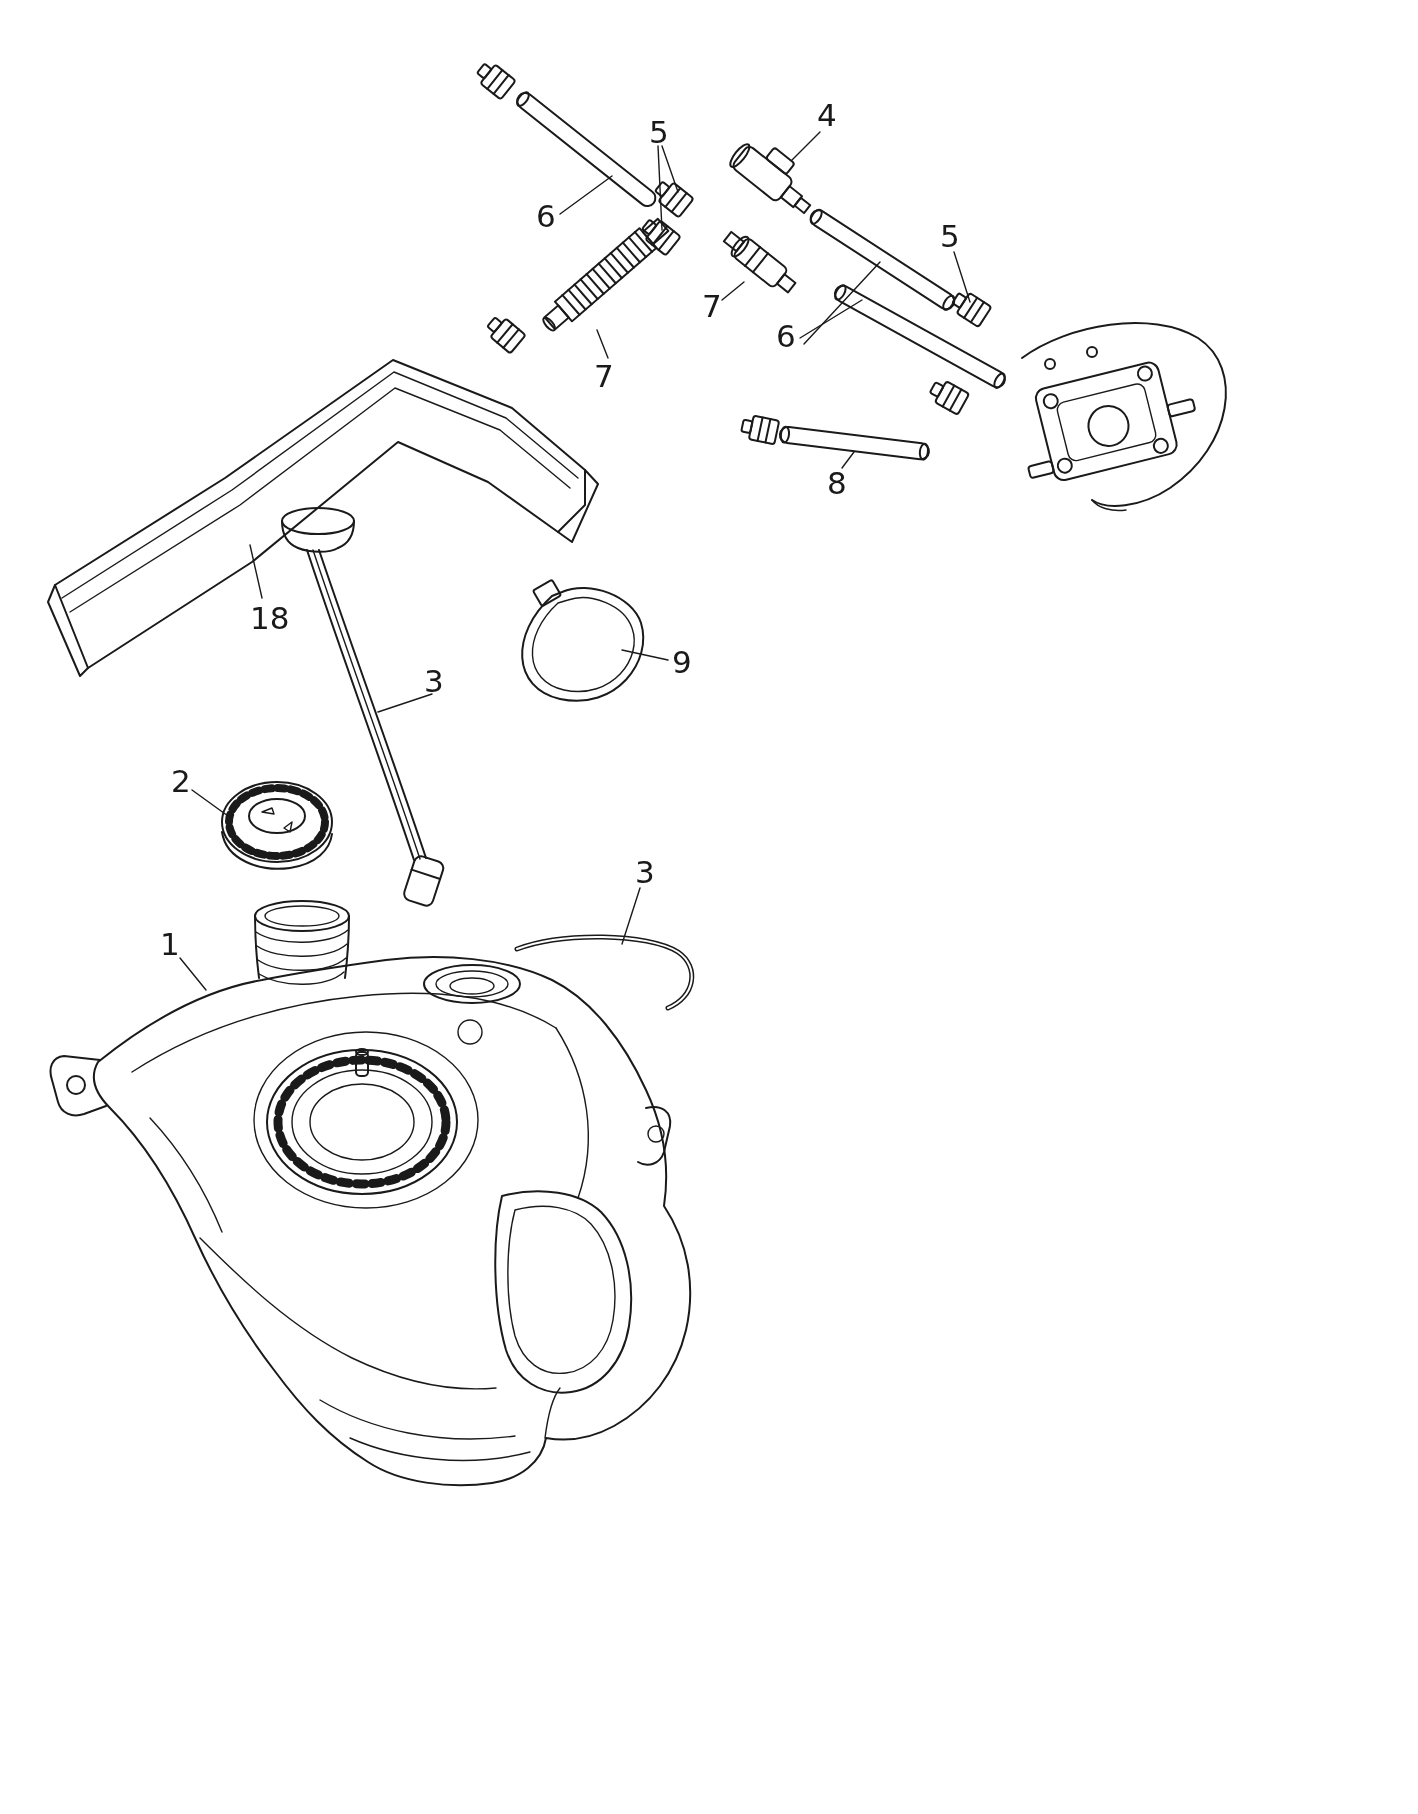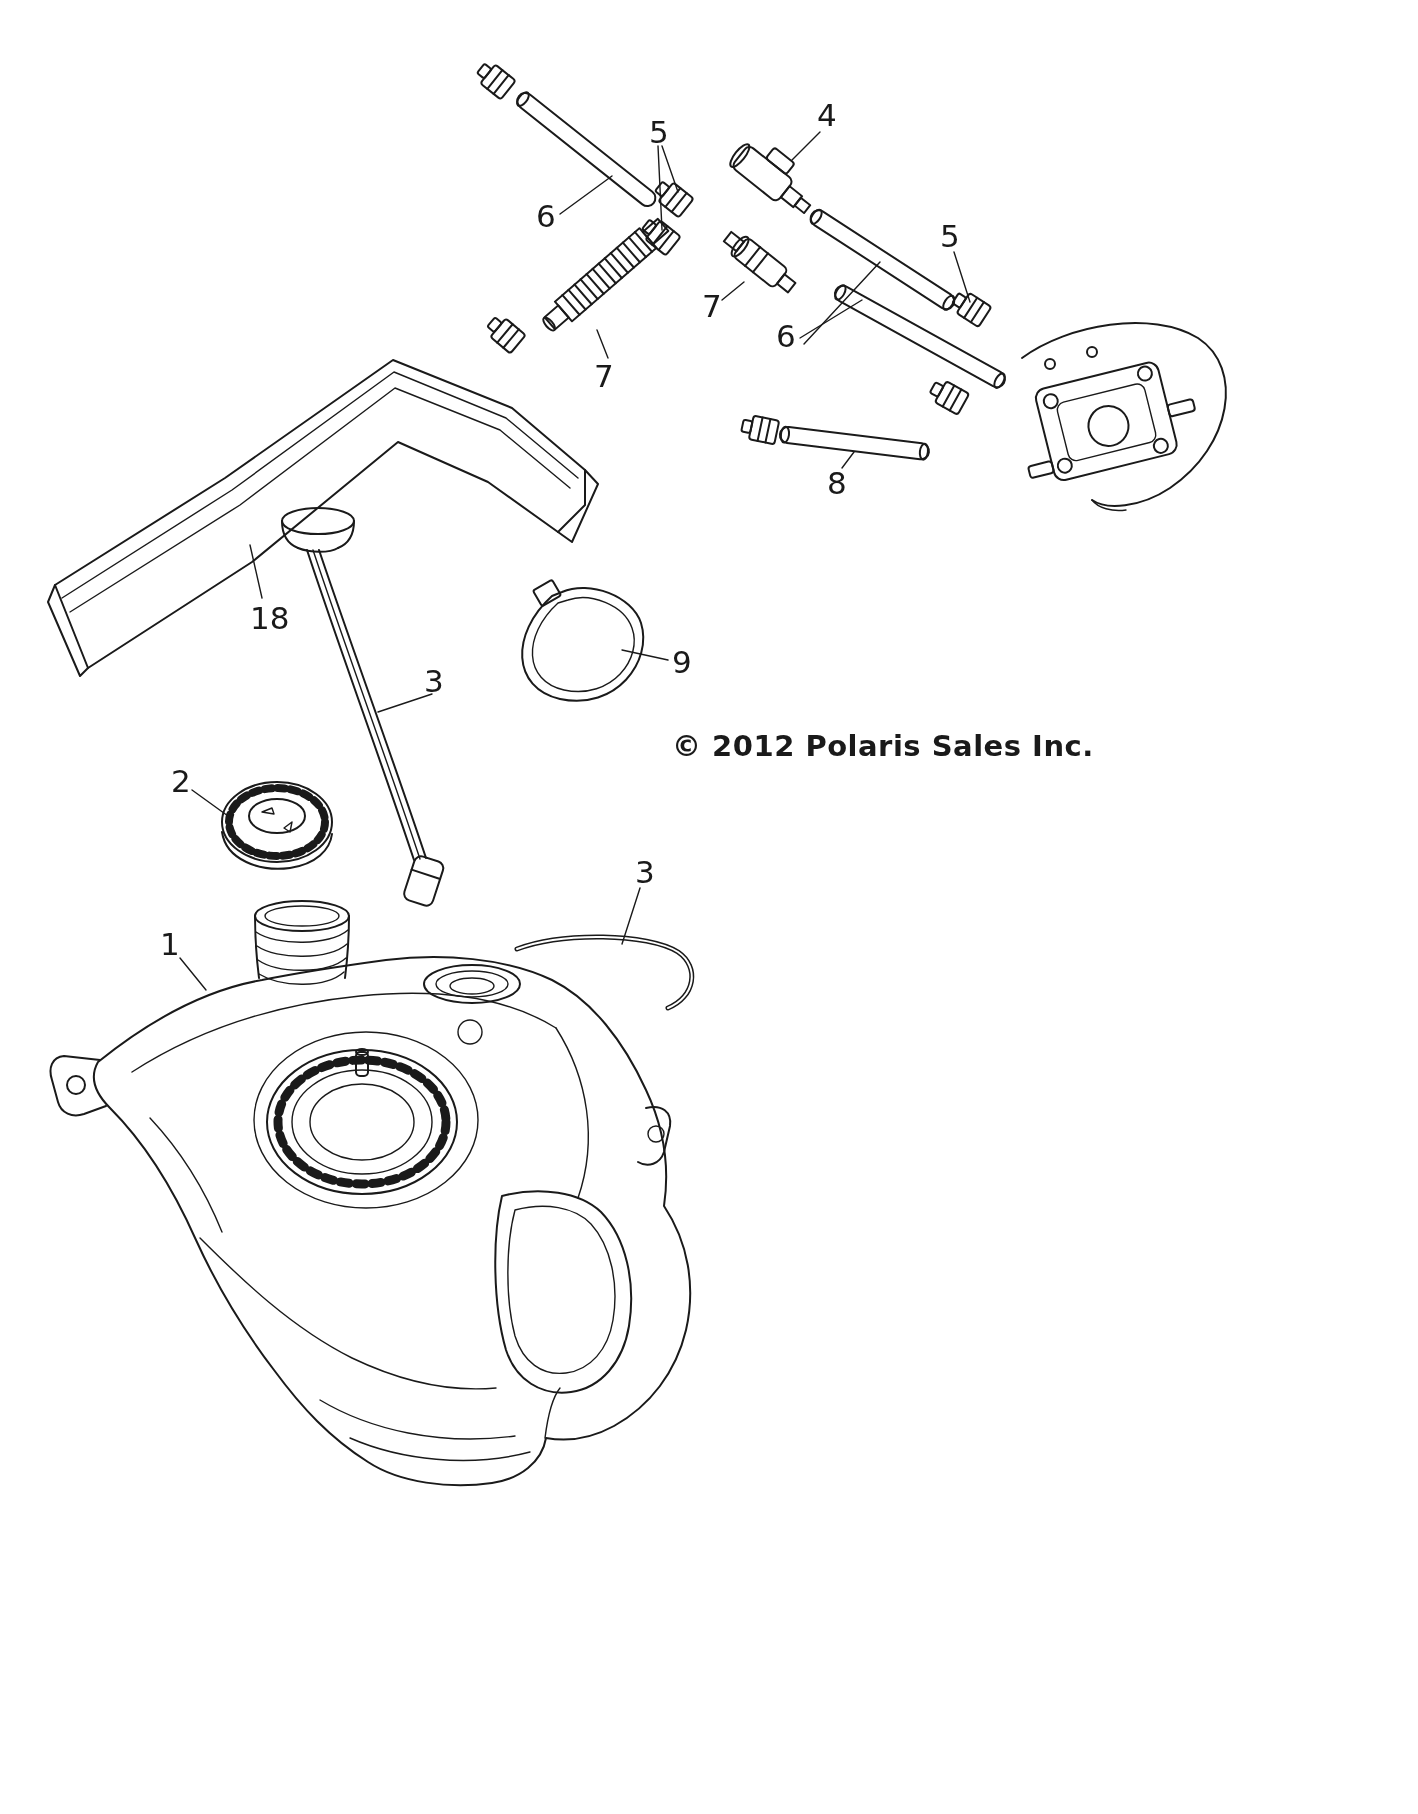--- a/index.html
+++ b/index.html
@@ -241,15 +241,14 @@
   <div class="callout" style="left: 776px; top: 321px;">6</div>
   <div class="callout" style="left: 594px; top: 361px;">7</div>
   <div class="callout" style="left: 827px; top: 468px;">8</div>
   <div class="callout" style="left: 250px; top: 603px;">18</div>
   <div class="callout" style="left: 672px; top: 647px;">9</div>
   <div class="callout" style="left: 424px; top: 666px;">3</div>
   <div class="callout" style="left: 171px; top: 766px;">2</div>
   <div class="callout" style="left: 635px; top: 857px;">3</div>
   <div class="callout" style="left: 160px; top: 929px;">1</div>
 
-  <div class="copyright">© 2012 Polaris Sales Inc.</div>
 
 </div>
 
 </body></html>

